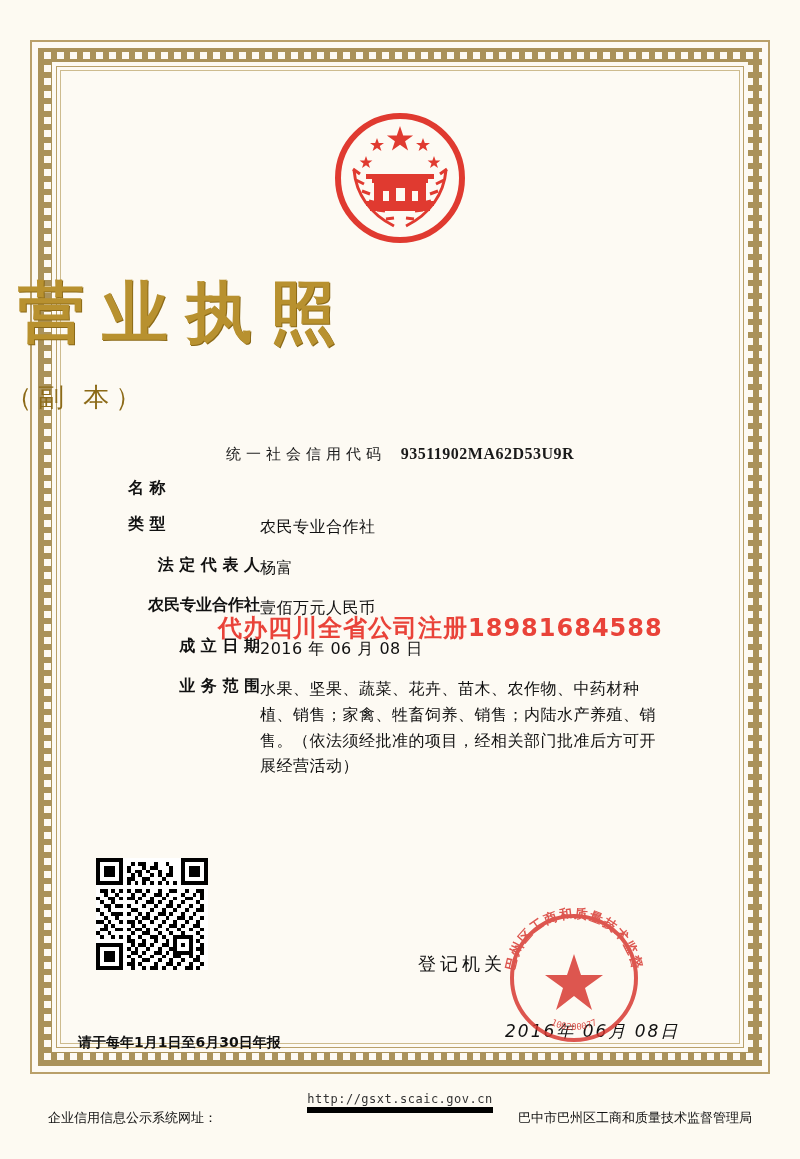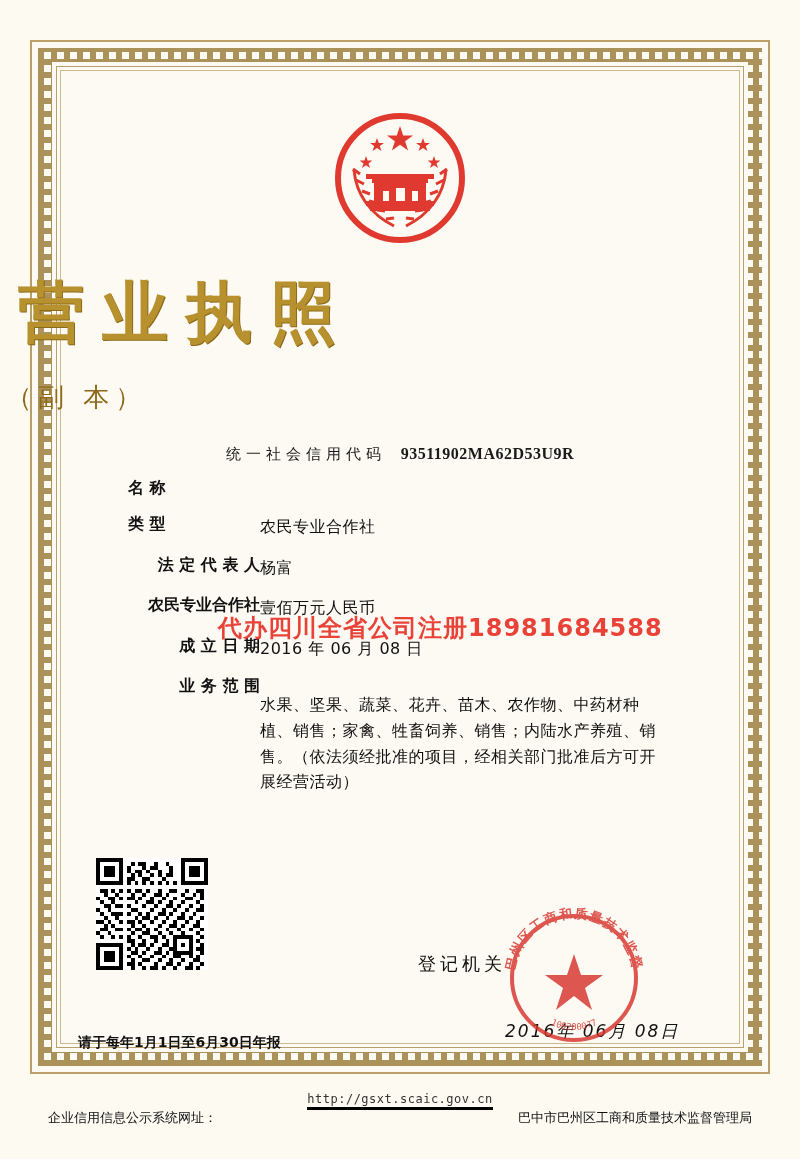--- a/index.html
+++ b/index.html
@@ -157,21 +157,21 @@
   }
   .field .value {
     font-size: 16px;
     color: #111;
     line-height: 1.6;
     letter-spacing: 0.5px;
   }
   .field .value.serif-num {
     font-family: "DejaVu Sans", "Liberation Sans", sans-serif;
   }
-  .field.scope .value { max-width: 400px; margin-top: 16px; }
+  .field.scope .value { max-width: 400px; }
 
   
   .qr {
     position: absolute;
     left: 96px;
     top: 858px;
     width: 112px;
     height: 112px;
     background: #fff;
   }
@@ -240,21 +240,21 @@
     left: 0; right: 0;
     top: 1092px;
     text-align: center;
     font-family: "DejaVu Sans Mono", monospace;
     font-size: 12px;
     color: #333;
     letter-spacing: .5px;
   }
   .bottom-url .line {
     display: inline-block;
-    border-bottom: 3px solid #000000;
+    border-bottom: 6px solid #000000;
     padding-bottom: 1px;
   }
 
   .footer-left {
     position: absolute;
     left: 48px;
     top: 1109px;
     font-family: "DejaVu Sans", "Liberation Sans", sans-serif;
     font-size: 13px;
     color: #111;

